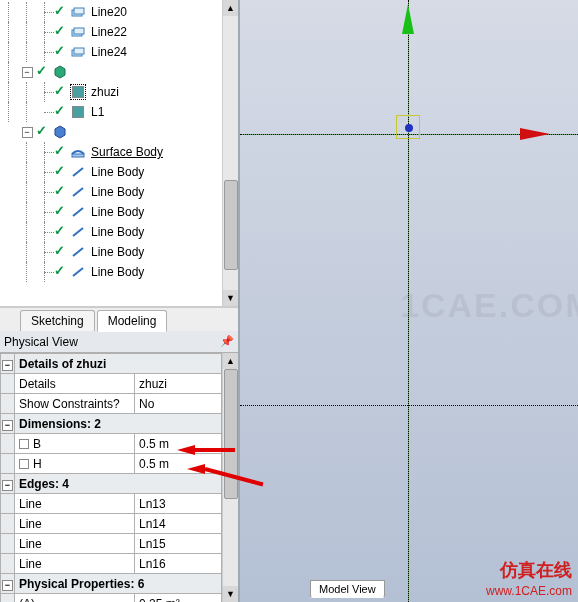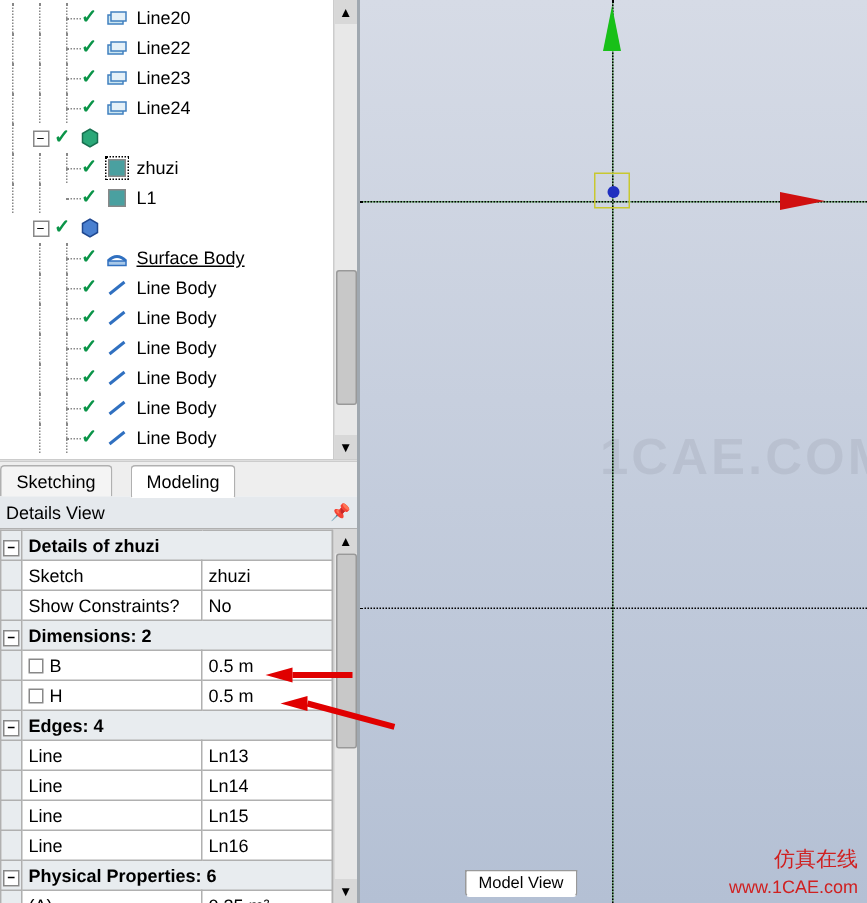--- a/index.html
+++ b/index.html
@@ -13,21 +13,21 @@
 .dotted-v { border-left: 1px dotted #888; height: 100%; position: absolute; left: 8px; top: 0; }
 .dotted-h { border-top: 1px dotted #888; width: 10px; position: absolute; left: 8px; top: 10px; }
 .expander { width: 11px; height: 11px; border: 1px solid #888; background: #fff; display: inline-flex; align-items: center; justify-content: center; font-size: 9px; line-height: 1; cursor: pointer; position: relative; z-index: 2; }
 .icon { width: 16px; height: 16px; margin-right: 3px; display: inline-flex; align-items: center; justify-content: center; position: relative; }
 .check { width: 14px; height: 14px; margin-right: 2px; position: relative; }
 .check::after { content: '✓'; color: #0a9448; font-size: 13px; font-weight: bold; position: absolute; left: 0; top: -2px; }
 .swatch { width: 12px; height: 12px; border: 1px solid #888; }
 .swatch.sel { outline: 1px dotted #000; outline-offset: 1px; }
 .label { padding: 1px 2px; }
 .label.underline { text-decoration: underline; }
-.tabs { height: 24px; display: flex; align-items: flex-end; border-top: 1px solid #ccc; background: #eee; padding-left: 0; gap: 12px; }
+.tabs { height: 24px; display: flex; align-items: flex-end; border-top: 1px solid #ccc; background: #eee; padding-left: 20px; gap: 2px; }
 .tab { border: 1px solid #b0b0b0; border-bottom: none; background: #f4f4f4; padding: 3px 10px 3px 10px; border-radius: 3px 3px 0 0; cursor: pointer; }
 .tab.active { background: #fff; font-weight: normal; border-bottom: 1px solid #fff; position: relative; top: 1px; }
 .details-header { height: 22px; background: #e5e9ed; border-bottom: 1px solid #b0b0b0; display: flex; align-items: center; padding: 0 4px; color: #666; justify-content: space-between; }
 .pin { font-size: 11px; color: #666; cursor: pointer; }
 .details-body { flex: 1; overflow: hidden; position: relative; display: flex; }
 .details-grid { flex: 1; border-collapse: collapse; width: 100%; }
 .details-grid td { border: 1px solid #b0b0b0; padding: 2px 4px; height: 20px; background: #fff; }
 .details-grid .hdr td { background: #e8ecef; font-weight: bold; }
 .details-grid .exp-cell { width: 14px; text-align: center; padding: 0; background: #e8ecef; }
 .details-grid .name-cell { width: 120px; }
@@ -50,21 +50,21 @@
 .bottom-tabs { position: absolute; left: 30px; bottom: 4px; display: flex; gap: 3px; margin-left: 40px; }
 .btab { border: 1px solid #999; background: #f0f0f0; padding: 2px 8px; border-bottom: 1px solid #fff; cursor: pointer; border-radius: 0 0 3px 3px; font-size: 11px; }
 .btab.active { background: #fff; }
 .watermark { position: absolute; color: rgba(0,0,0,0.06); font-size: 34px; font-weight: bold; letter-spacing: 2px; }
 .wm1 { left: 160px; top: 286px; }
 .red-arrow { position: absolute; width: 0; height: 0; }
 .ra1 { left: 177px; top: 445px; border-top: 5px solid transparent; border-bottom: 5px solid transparent; border-right: 18px solid #e00000; }
 .ra1::after { content: ''; position: absolute; left: 18px; top: -2px; width: 40px; height: 4px; background: #e00000; }
 .ra2 { left: 187px; top: 464px; border-top: 5px solid transparent; border-bottom: 5px solid transparent; border-right: 18px solid #e00000; }
 .ra2::after { content: ''; position: absolute; left: 18px; top: -2px; width: 60px; height: 4px; background: #e00000; transform: rotate(15deg); transform-origin: left center; }
-.corner-brand { position: absolute; right: 6px; bottom: 20px; font-size: 14px; color: #d02020; font-weight: normal; }
+.corner-brand { position: absolute; right: 6px; bottom: 20px; font-size: 18px; color: #d02020; font-weight: bold; }
 .corner-url { position: absolute; right: 6px; bottom: 4px; font-size: 12px; color: #d02020; }
 </style>
 </head>
 <body>
 
 <div class="app">
   <div class="left-panel">
     <div class="tree-area" style="display:flex;">
       <div class="tree" style="flex:1;text-align:center;">
 
@@ -100,40 +100,20 @@
               <span class="dotted-h"></span>
             </span>
           <span class="check"></span>
           <span class="icon">
               <svg viewBox="0 0 16 16">
                 <rect x="2" y="6" width="10" height="6" fill="#cde6f0" stroke="#4080c0"></rect>
                 <rect x="4" y="4" width="10" height="6" fill="#e4f0f8" stroke="#4080c0"></rect>
               </svg>
             </span>
           <span class="label">Line22</span>
-        </div>
-        <div class="tree-row">
-          <span class="ind">
-              <span class="dotted-v"></span>
-            </span>
-          <span class="ind">
-              <span class="dotted-v"></span>
-            </span>
-          <span class="ind">
-              <span class="dotted-v"></span>
-              <span class="dotted-h"></span>
-            </span>
-          <span class="check"></span>
-          <span class="icon">
-              <svg viewBox="0 0 16 16">
-                <rect x="2" y="6" width="10" height="6" fill="#cde6f0" stroke="#4080c0"></rect>
-                <rect x="4" y="4" width="10" height="6" fill="#e4f0f8" stroke="#4080c0"></rect>
-              </svg>
-            </span>
-          <span class="label">Line23</span>
         </div>
         <div class="tree-row">
           <span class="ind">
               <span class="dotted-v"></span>
             </span>
           <span class="ind">
               <span class="dotted-v"></span>
             </span>
           <span class="ind">
               <span class="dotted-v"></span>
@@ -336,34 +316,34 @@
         <div class="arrow-down">▼</div>
       </div>
     </div>
 
     <div class="tabs">
       <div class="tab">Sketching</div>
       <div class="tab active">Modeling</div>
     </div>
 
     <div class="details-header">
-      <span>Details View</span>
+      <span>Physical View</span>
       <span class="pin">📌</span>
     </div>
 
     <div class="details-body">
       <table class="details-grid">
         <tbody>
             <tr class="hdr">
               <td class="exp-cell"><span class="expander">−</span></td>
               <td colspan="2">Details of zhuzi</td>
             </tr>
         <tr>
               <td class="exp-cell"></td>
-              <td class="name-cell">Sketch</td>
+              <td class="name-cell">Details</td>
               <td class="val-cell">zhuzi</td>
             </tr>
         <tr>
               <td class="exp-cell"></td>
               <td class="name-cell">Show Constraints?</td>
               <td class="val-cell">No</td>
             </tr>
         <tr class="hdr">
               <td class="exp-cell"><span class="expander">−</span></td>
               <td colspan="2">Dimensions: 2</td>

